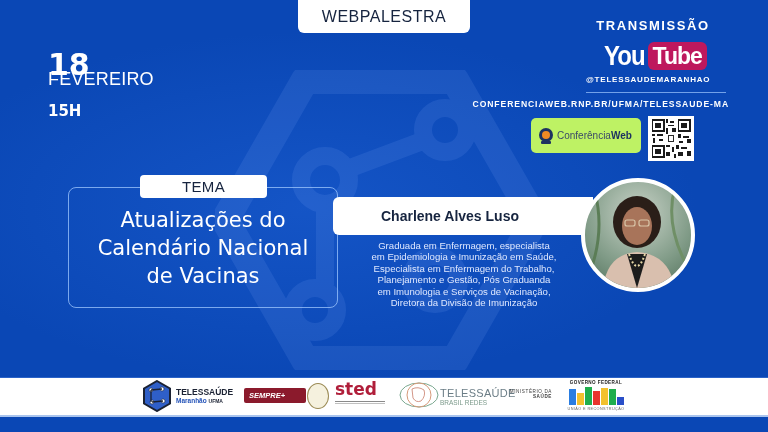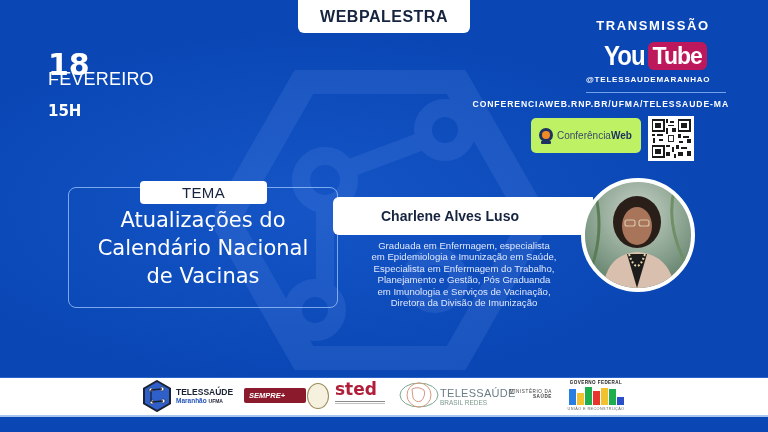--- a/index.html
+++ b/index.html
@@ -16,21 +16,21 @@
   }
   .bg-glow {
     position: absolute; left: 0; top: 0; width: 768px; height: 376px;
     background: radial-gradient(ellipse at 40% 55%, rgba(40,110,230,0.35), rgba(0,0,0,0) 60%);
   }
   
   .web-badge {
     position: absolute; left: 298px; top: 0; width: 172px; height: 33px;
     background: #fff; border-radius: 0 0 6px 6px;
     display: flex; align-items: center; justify-content: center;
-    color: #16243f; font-weight: bold; font-size: 16px; letter-spacing: 0.5px;
+    color: #16243f; font-weight: normal; font-size: 16px; letter-spacing: 0.5px;
   }
   
   .date-day { position: absolute; left: 48px; top: 50px; font-size: 30px; font-weight: bold; line-height: 1; font-family: "DejaVu Sans", sans-serif; }
   .date-month { position: absolute; left: 48px; top: 70px; font-size: 18px; line-height: 1; letter-spacing: 0.2px; }
   .date-time { position: absolute; left: 48px; top: 104px; font-size: 15px; font-weight: bold; line-height: 1; font-family: "DejaVu Sans", sans-serif; }
 
   
   .trans-label { position: absolute; left: 578px; top: 18px; width: 150px; text-align: center; font-size: 13px; font-weight: bold; letter-spacing: 1.6px; }
   .yt { position: absolute; left: 604px; top: 41px; height: 30px; display: flex; align-items: center; }
   .yt-you { font-size: 24px; font-weight: bold; letter-spacing: -1px; font-family: "Liberation Sans", sans-serif; transform: scaleY(1.15); }
@@ -55,21 +55,21 @@
 
   
   .theme-box {
     position: absolute; left: 68px; top: 187px; width: 270px; height: 121px;
     border: 1px solid rgba(160,200,255,0.75); border-radius: 8px;
   }
   .theme-tag {
     position: absolute; left: 140px; top: 175px; width: 127px; height: 23px;
     background: #fff; border-radius: 4px; color: #16243f;
     display: flex; align-items: center; justify-content: center;
-    font-size: 15px; letter-spacing: 0.3px; margin-top: 6px;
+    font-size: 15px; letter-spacing: 0.3px;
   }
   .theme-title {
     position: absolute; left: 68px; top: 206px; width: 270px; text-align: center;
     font-size: 21px; line-height: 28px; font-family: "DejaVu Sans", sans-serif;
   }
 
   
   .speaker-name-bar {
     position: absolute; left: 333px; top: 197px; width: 260px; height: 38px;
     background: #fff; border-radius: 6px 0 0 6px;

